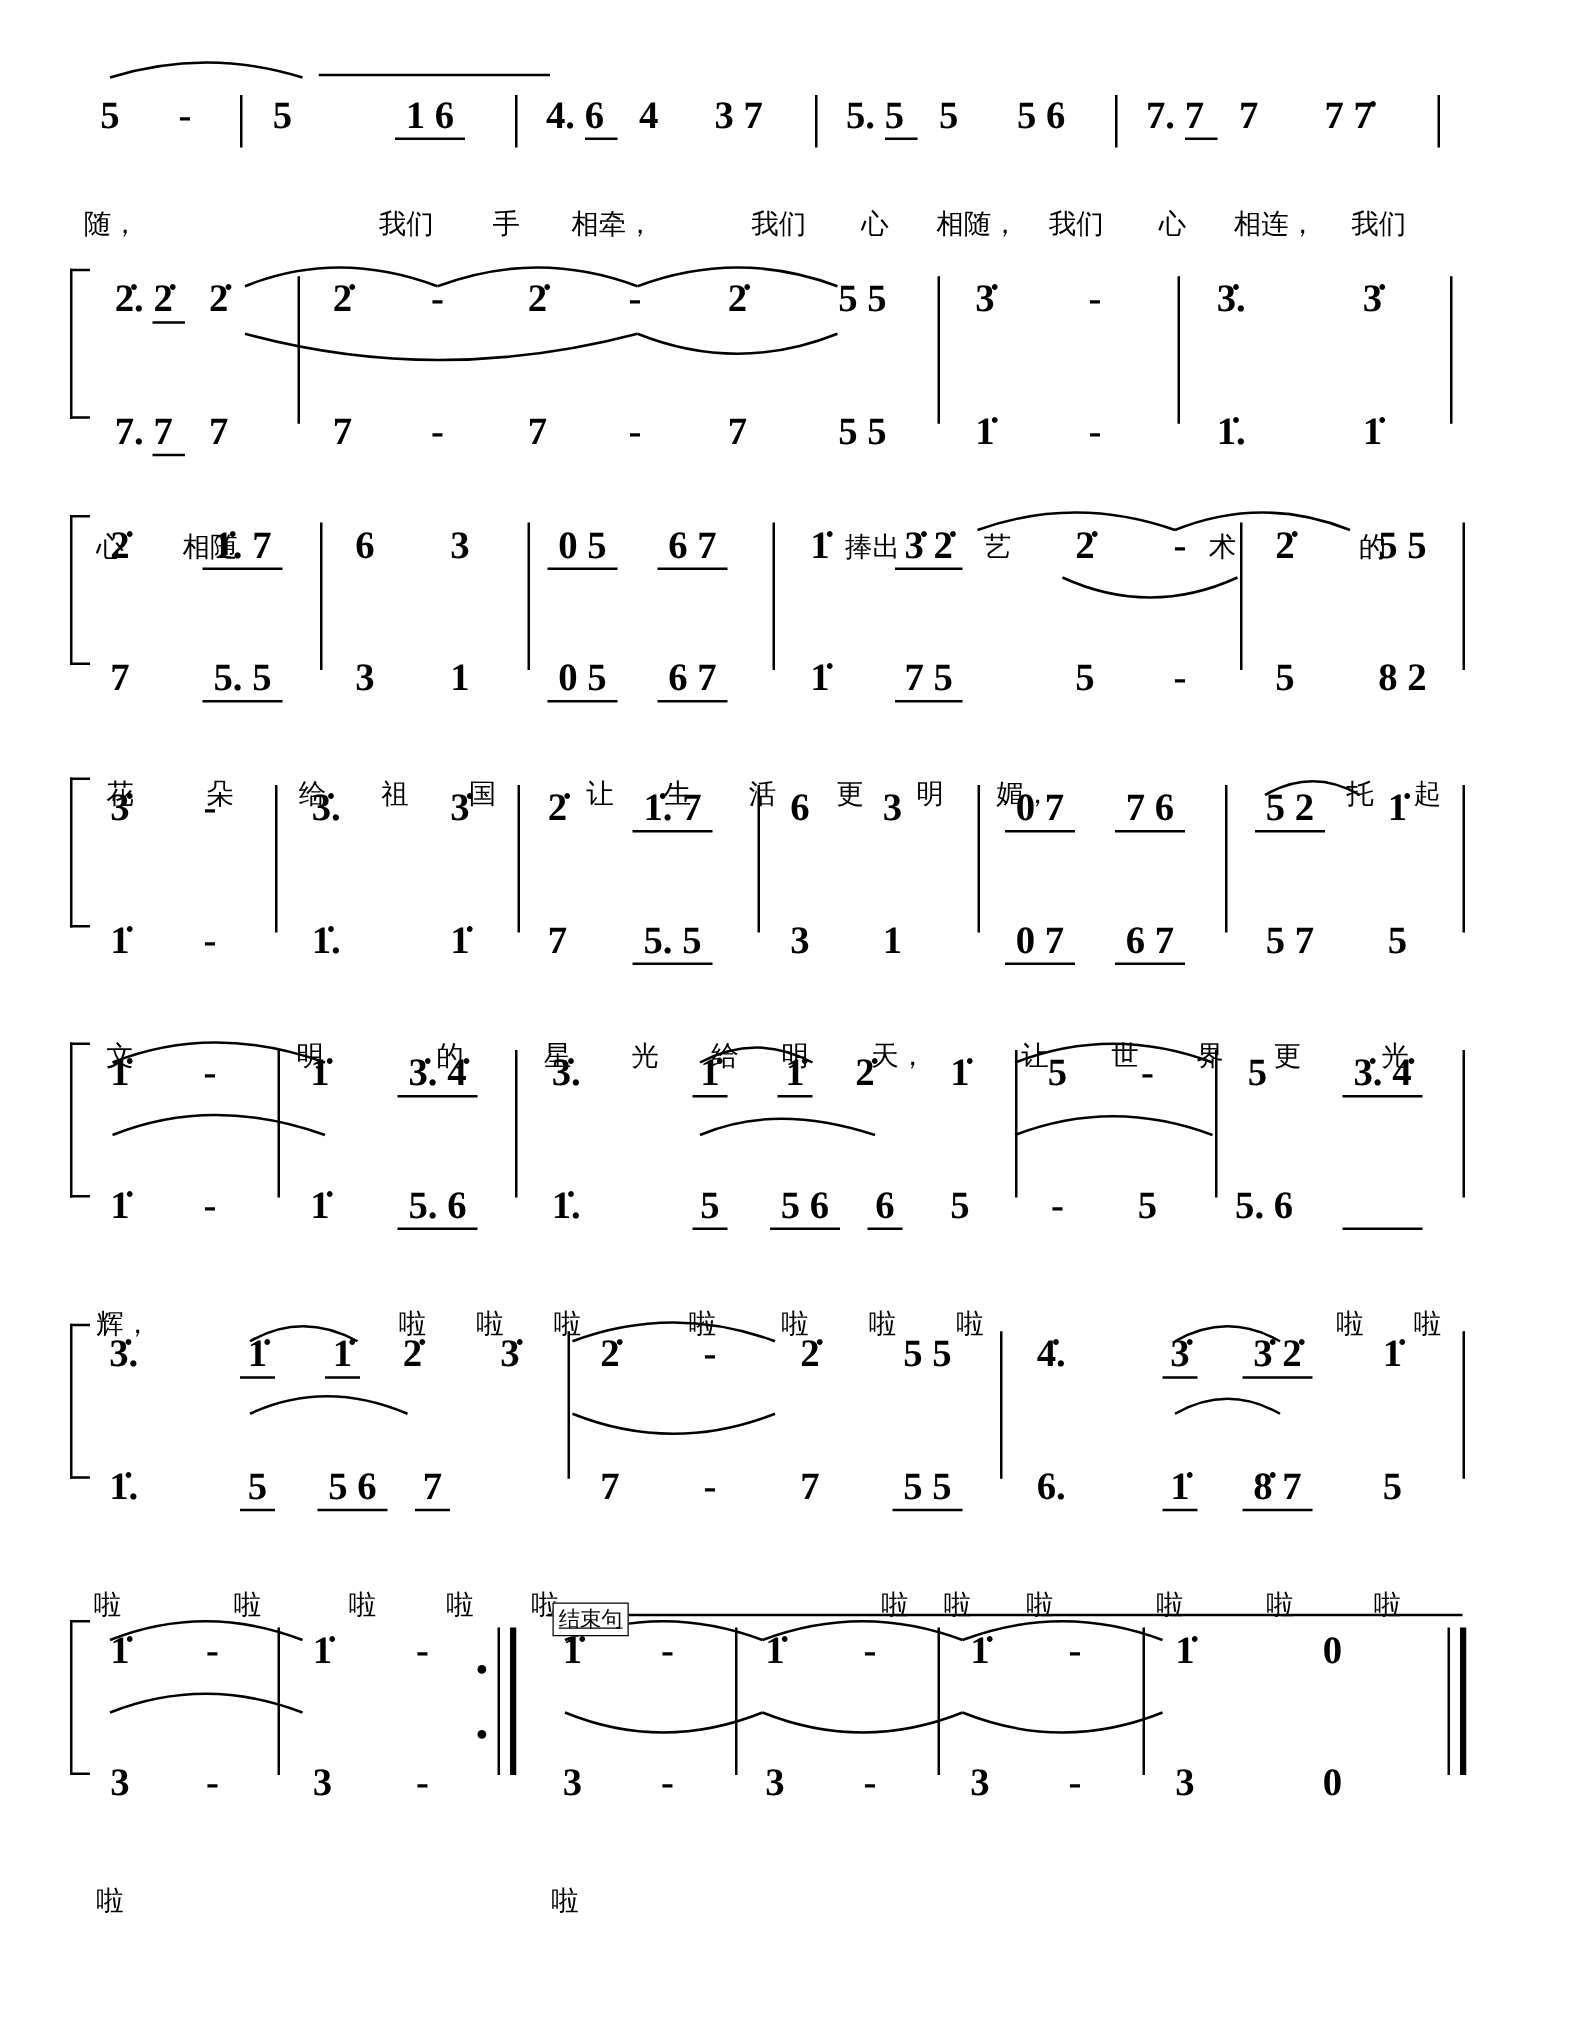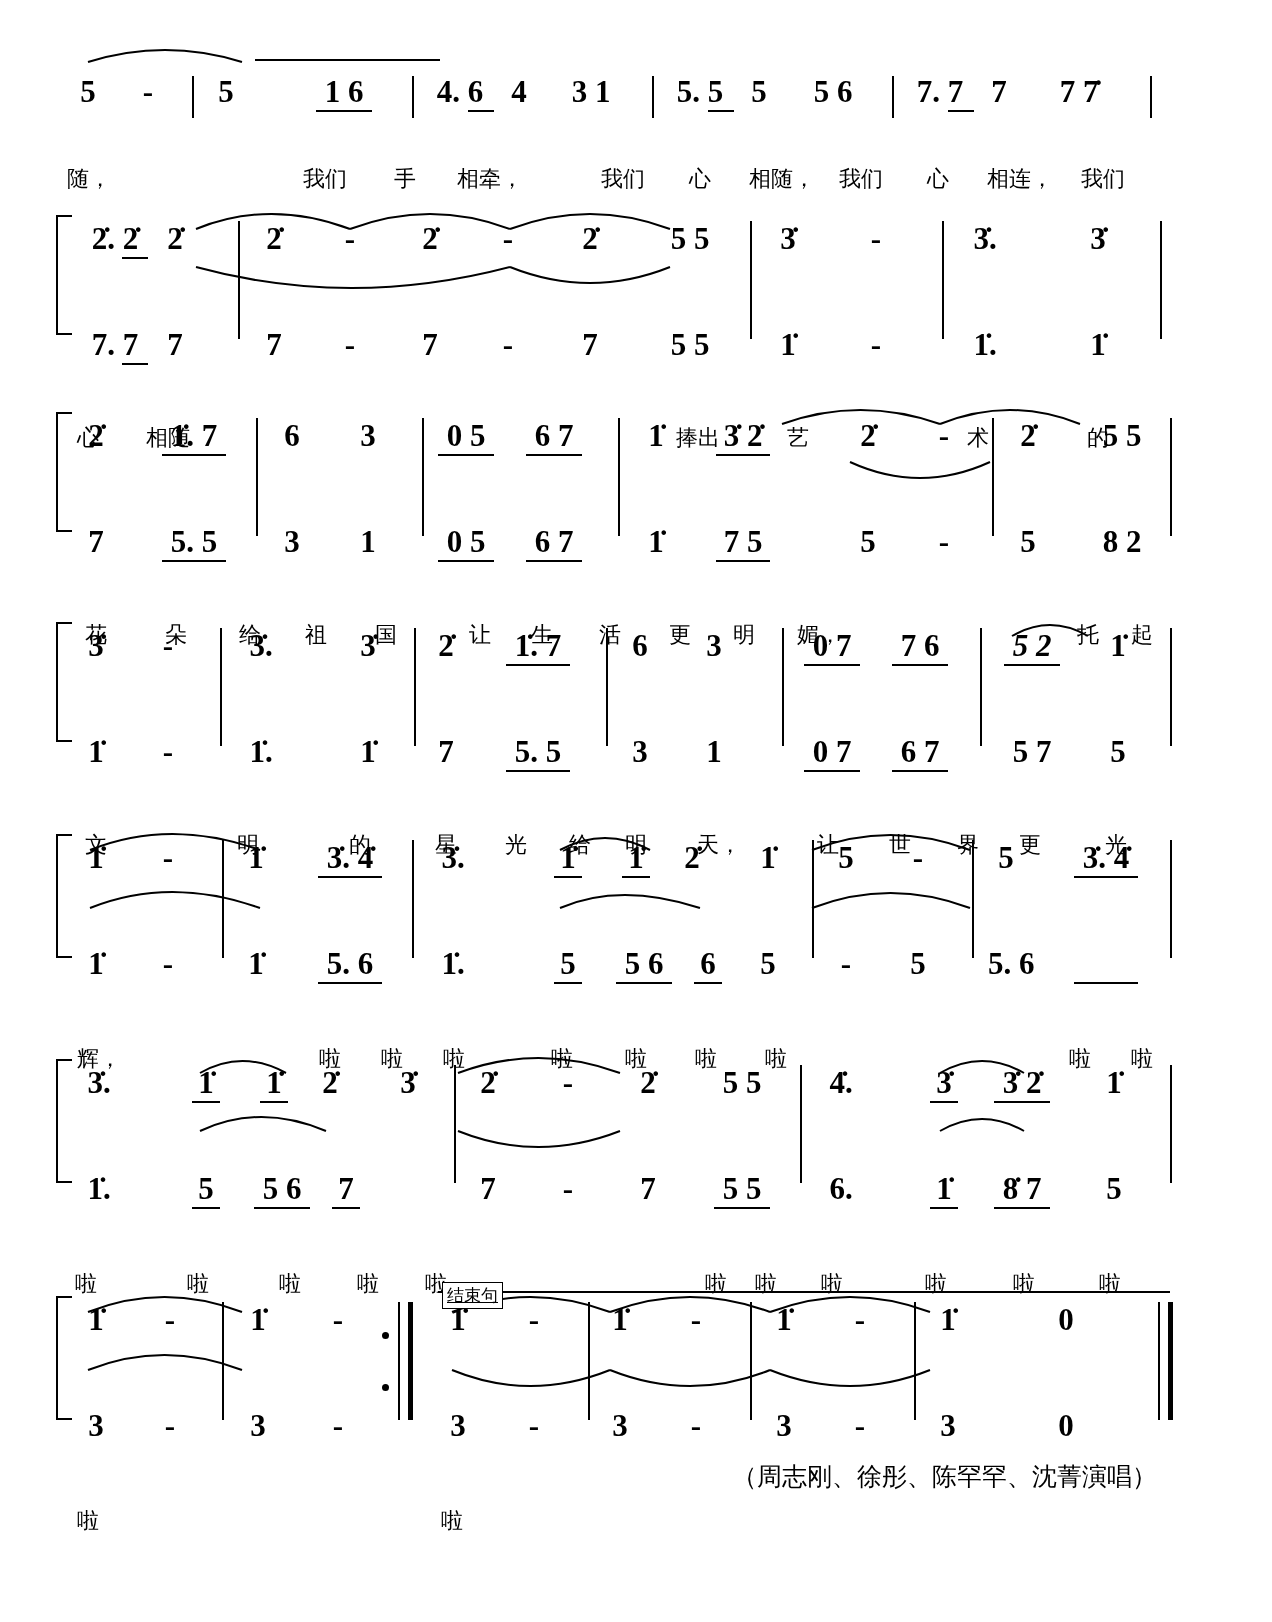--- a/index.html
+++ b/index.html
@@ -117,21 +117,21 @@
       <div class="cell" style="left:10px;width:36px;">5</div>
       <div class="cell" style="left:70px;width:36px;">-</div>
       <div class="bar" style="left:132px;top:8px;height:42px;"></div>
       <div class="cell" style="left:148px;width:36px;">5</div>
       <div class="cell" style="left:250px;width:68px;">1 6</div>
       <div class="beam" style="left:256px;top:42px;width:56px;"></div>
       <div class="bar" style="left:352px;top:8px;height:42px;"></div>
       <div class="cell" style="left:364px;width:72px;">4. 6</div>
       <div class="beam" style="left:408px;top:42px;width:26px;"></div>
       <div class="cell" style="left:444px;width:30px;">4</div>
-      <div class="cell" style="left:500px;width:62px;">3 1</div>
+      <div class="cell" style="left:500px;width:62px;">3 7</div>
       <div class="bar" style="left:592px;top:8px;height:42px;"></div>
       <div class="cell" style="left:604px;width:72px;">5. 5</div>
       <div class="beam" style="left:648px;top:42px;width:26px;"></div>
       <div class="cell" style="left:684px;width:30px;">5</div>
       <div class="cell" style="left:742px;width:62px;">5 6</div>
       <div class="bar" style="left:832px;top:8px;height:42px;"></div>
       <div class="cell" style="left:844px;width:72px;">7. 7</div>
       <div class="beam" style="left:888px;top:42px;width:26px;"></div>
       <div class="cell" style="left:924px;width:30px;">7</div>
       <div class="cell" style="left:984px;width:70px;">7 7̇</div>
@@ -295,21 +295,21 @@
       <div class="beam" style="left:446px;top:42px;width:64px;"></div>
       <div class="bar" style="left:546px;top:6px;height:118px;"></div>
       <div class="cell" style="left:562px;width:36px;">6</div>
       <div class="cell" style="left:636px;width:36px;">3</div>
       <div class="bar" style="left:722px;top:6px;height:118px;"></div>
       <div class="cell" style="left:740px;width:64px;">0 7</div>
       <div class="beam" style="left:744px;top:42px;width:56px;"></div>
       <div class="cell" style="left:828px;width:64px;text-align:center;">7 6</div>
       <div class="beam" style="left:832px;top:42px;width:56px;"></div>
       <div class="bar" style="left:920px;top:6px;height:118px;"></div>
-      <div class="cell" style="left:940px;width:64px;font-style:italic;">5 2</div>
+      <div class="cell" style="left:940px;width:64px;">5 2</div>
       <div class="beam" style="left:944px;top:42px;width:56px;"></div>
       <div class="cell" style="left:1040px;width:36px;">1̇</div>
       <div class="bar" style="left:1110px;top:6px;height:118px;"></div>
     </div>
 
     <div class="row" style="top:68px;">
       <div class="cell" style="left:18px;width:36px;">1̇</div>
       <div class="cell" style="left:90px;width:36px;">-</div>
       <div class="cell" style="left:176px;width:50px;">1̇.</div>
       <div class="cell" style="left:290px;width:36px;">1̇</div>
@@ -540,16 +540,15 @@
       <div class="cell" style="left:782px;width:36px;">-</div>
       <div class="cell" style="left:870px;width:36px;">3</div>
       <div class="cell" style="left:988px;width:36px;">0</div>
     </div>
 
     <div class="row" style="top:140px;height:36px;">
       <div class="lyric" style="left:8px;width:40px;">啦</div>
       <div class="lyric" style="left:372px;width:40px;">啦</div>
     </div>
 
-    <div class="credit" style="left:672px;top:190px;">（周志刚、徐彤、陈罕罕、沈菁演唱）</div>
   </div>
 
 </div>
 
 </body></html>

